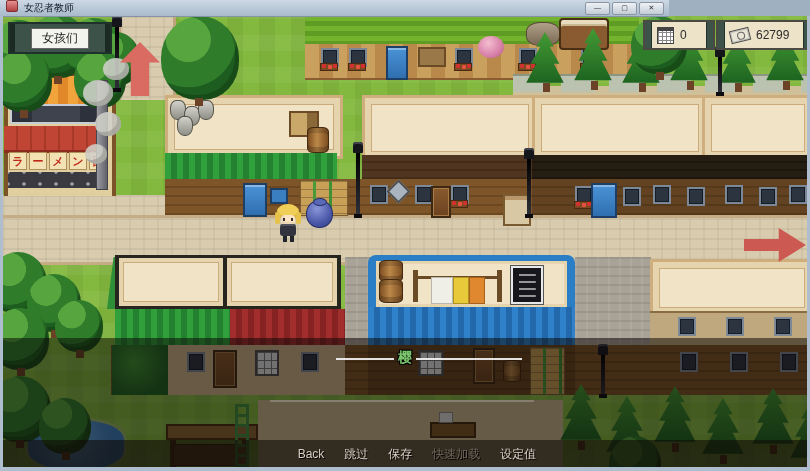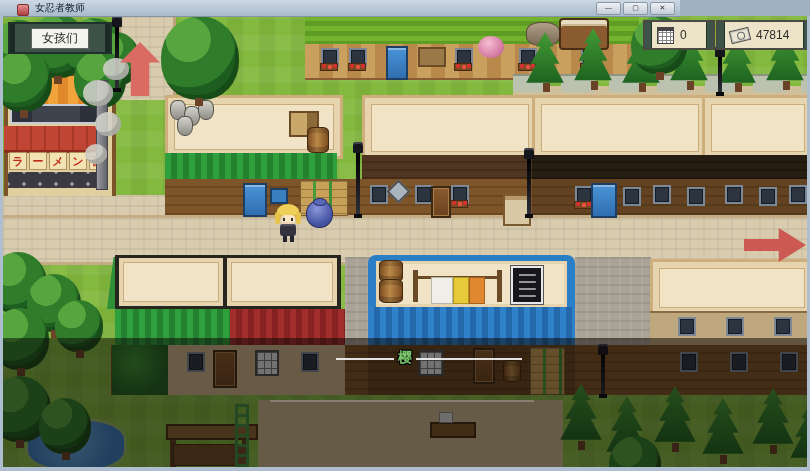--- a/index.html
+++ b/index.html
@@ -1,21 +1,21 @@
 <!DOCTYPE html>
 <html><head>
 <meta charset="utf-8">
 <style>
   html,body{margin:0;padding:0;background:#666;}
   #stage{position:relative;width:810px;height:471px;overflow:hidden;
          font-family:"Liberation Sans","DejaVu Sans",sans-serif;background:#9fb0c0;}
   .abs{position:absolute;}
   
   #titlebar{left:0;top:0;width:669px;height:16px;background:linear-gradient(#cdd8e4,#a9bacb);
-            border-bottom:1px solid #8494a6;display:flex;align-items:flex-end;z-index:40;padding-left:11px;}
+            border-bottom:1px solid #8494a6;display:flex;align-items:flex-start;z-index:40;}
   #appicon{width:10px;height:10px;margin:0 6px 0 6px;border-radius:2px;
            background:linear-gradient(#e89090,#b04040);border:1px solid #803030;}
   #apptitle{font-size:10px;color:#15202c;line-height:16px;}
   #wincontrols{position:absolute;right:5px;top:2px;display:flex;gap:2px;}
   .winbtn{width:23px;height:11px;background:linear-gradient(#eef2f6,#c3ccd6);border:1px solid #8a96a4;
           border-radius:2px;font-size:7px;line-height:10px;text-align:center;color:#333;}
   .winborder{background:#aebecf;z-index:40;}
   
   #game{left:3px;top:16px;width:804px;height:451px;overflow:hidden;
         background:repeating-linear-gradient(0deg,rgba(255,255,255,.05) 0 16px,rgba(0,0,0,0) 16px 32px),
@@ -364,23 +364,30 @@
 
     <div id="banner" class="abs" style="left:5px;top:6px;width:100px;height:28px">
       <div class="inner">女孩们</div>
     </div>
     <div class="scrollbox abs" style="left:640px;top:4px;width:68px;height:26px">
       <div class="calicon"></div>
       <div class="val">0</div>
     </div>
     <div class="scrollbox abs" style="left:713px;top:4px;width:92px;height:26px">
       <div class="billicon"></div>
-      <div class="val">47814</div>
+      <div class="val">62799</div>
     </div>
 
     <div id="dim" class="abs"></div>
     <div class="abs nameline" style="left:333px;top:342px;width:58px"></div>
     <div class="abs nameline" style="left:413px;top:342px;width:106px"></div>
     <div id="speaker" class="abs" style="left:389px;top:333px;width:26px;text-align:center">樱</div>
     <div id="msgline" class="abs" style="left:267px;top:384px;width:264px"></div>
 
+    <div id="menubar" class="abs">
+      <span class="mitem">Back</span>
+      <span class="mitem">跳过</span>
+      <span class="mitem">保存</span>
+      <span class="mitem dim">快速加载</span>
+      <span class="mitem">设定值</span>
+    </div>
   </div>
 </div>
 
 </body></html>

